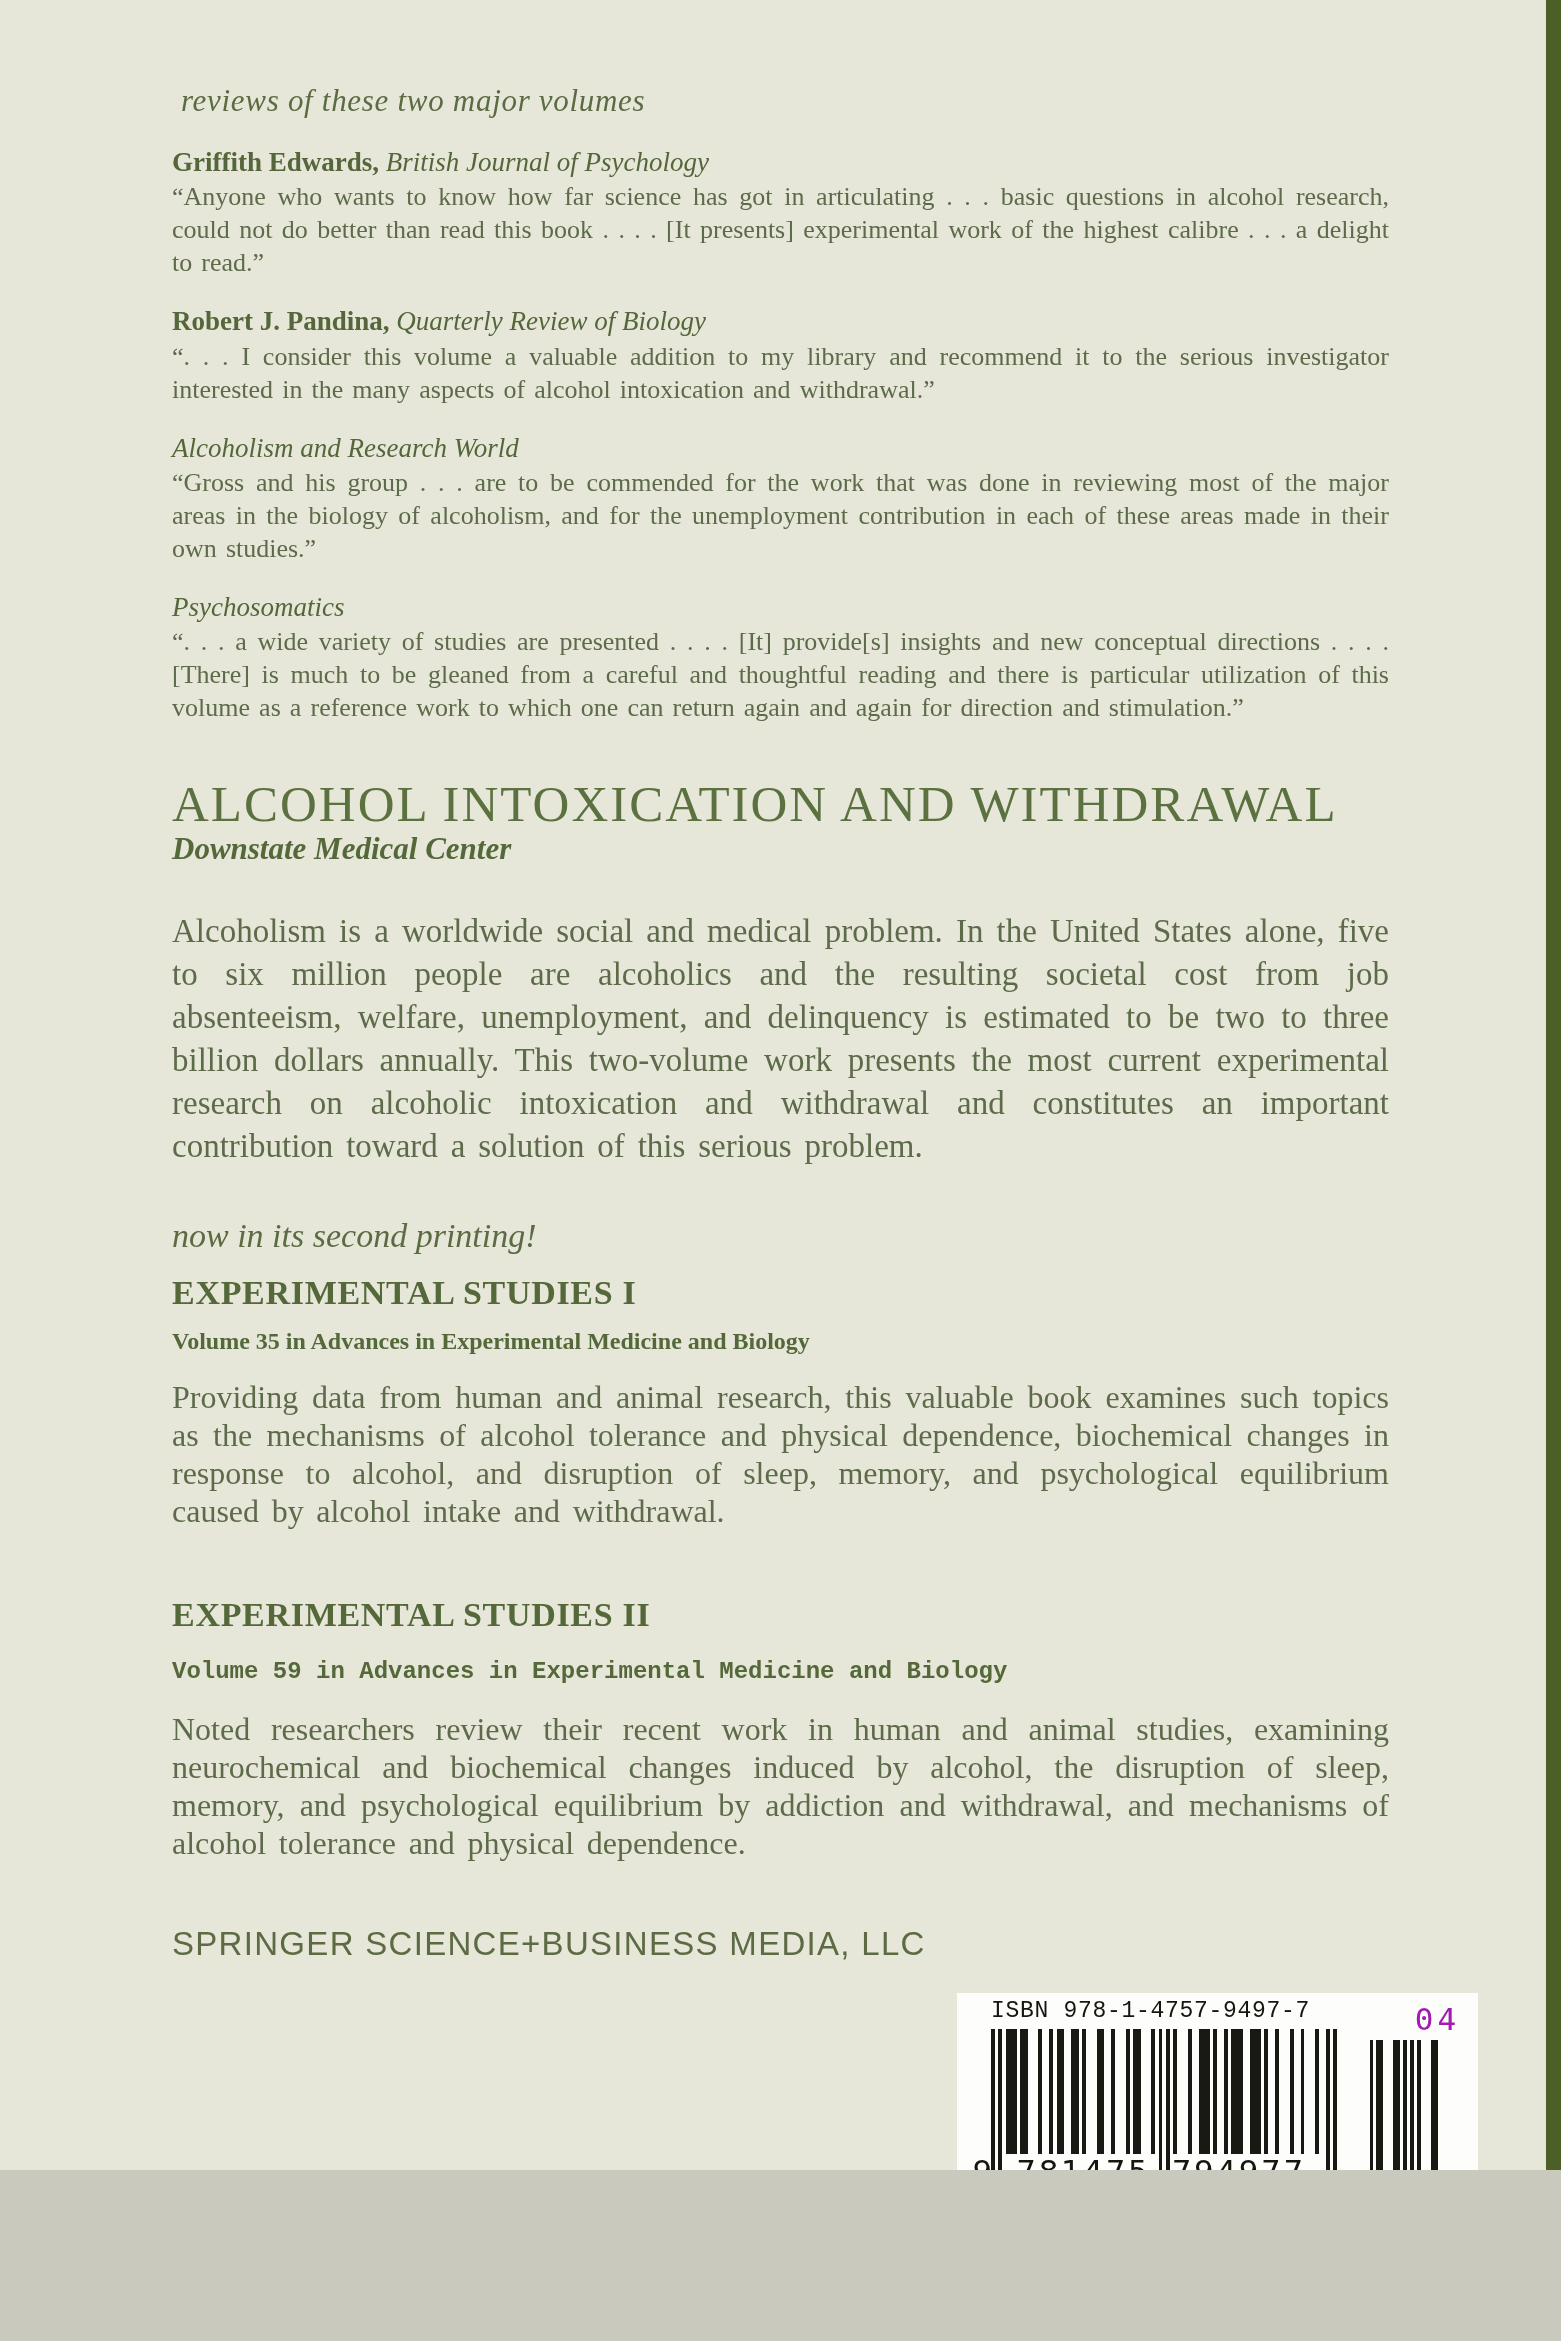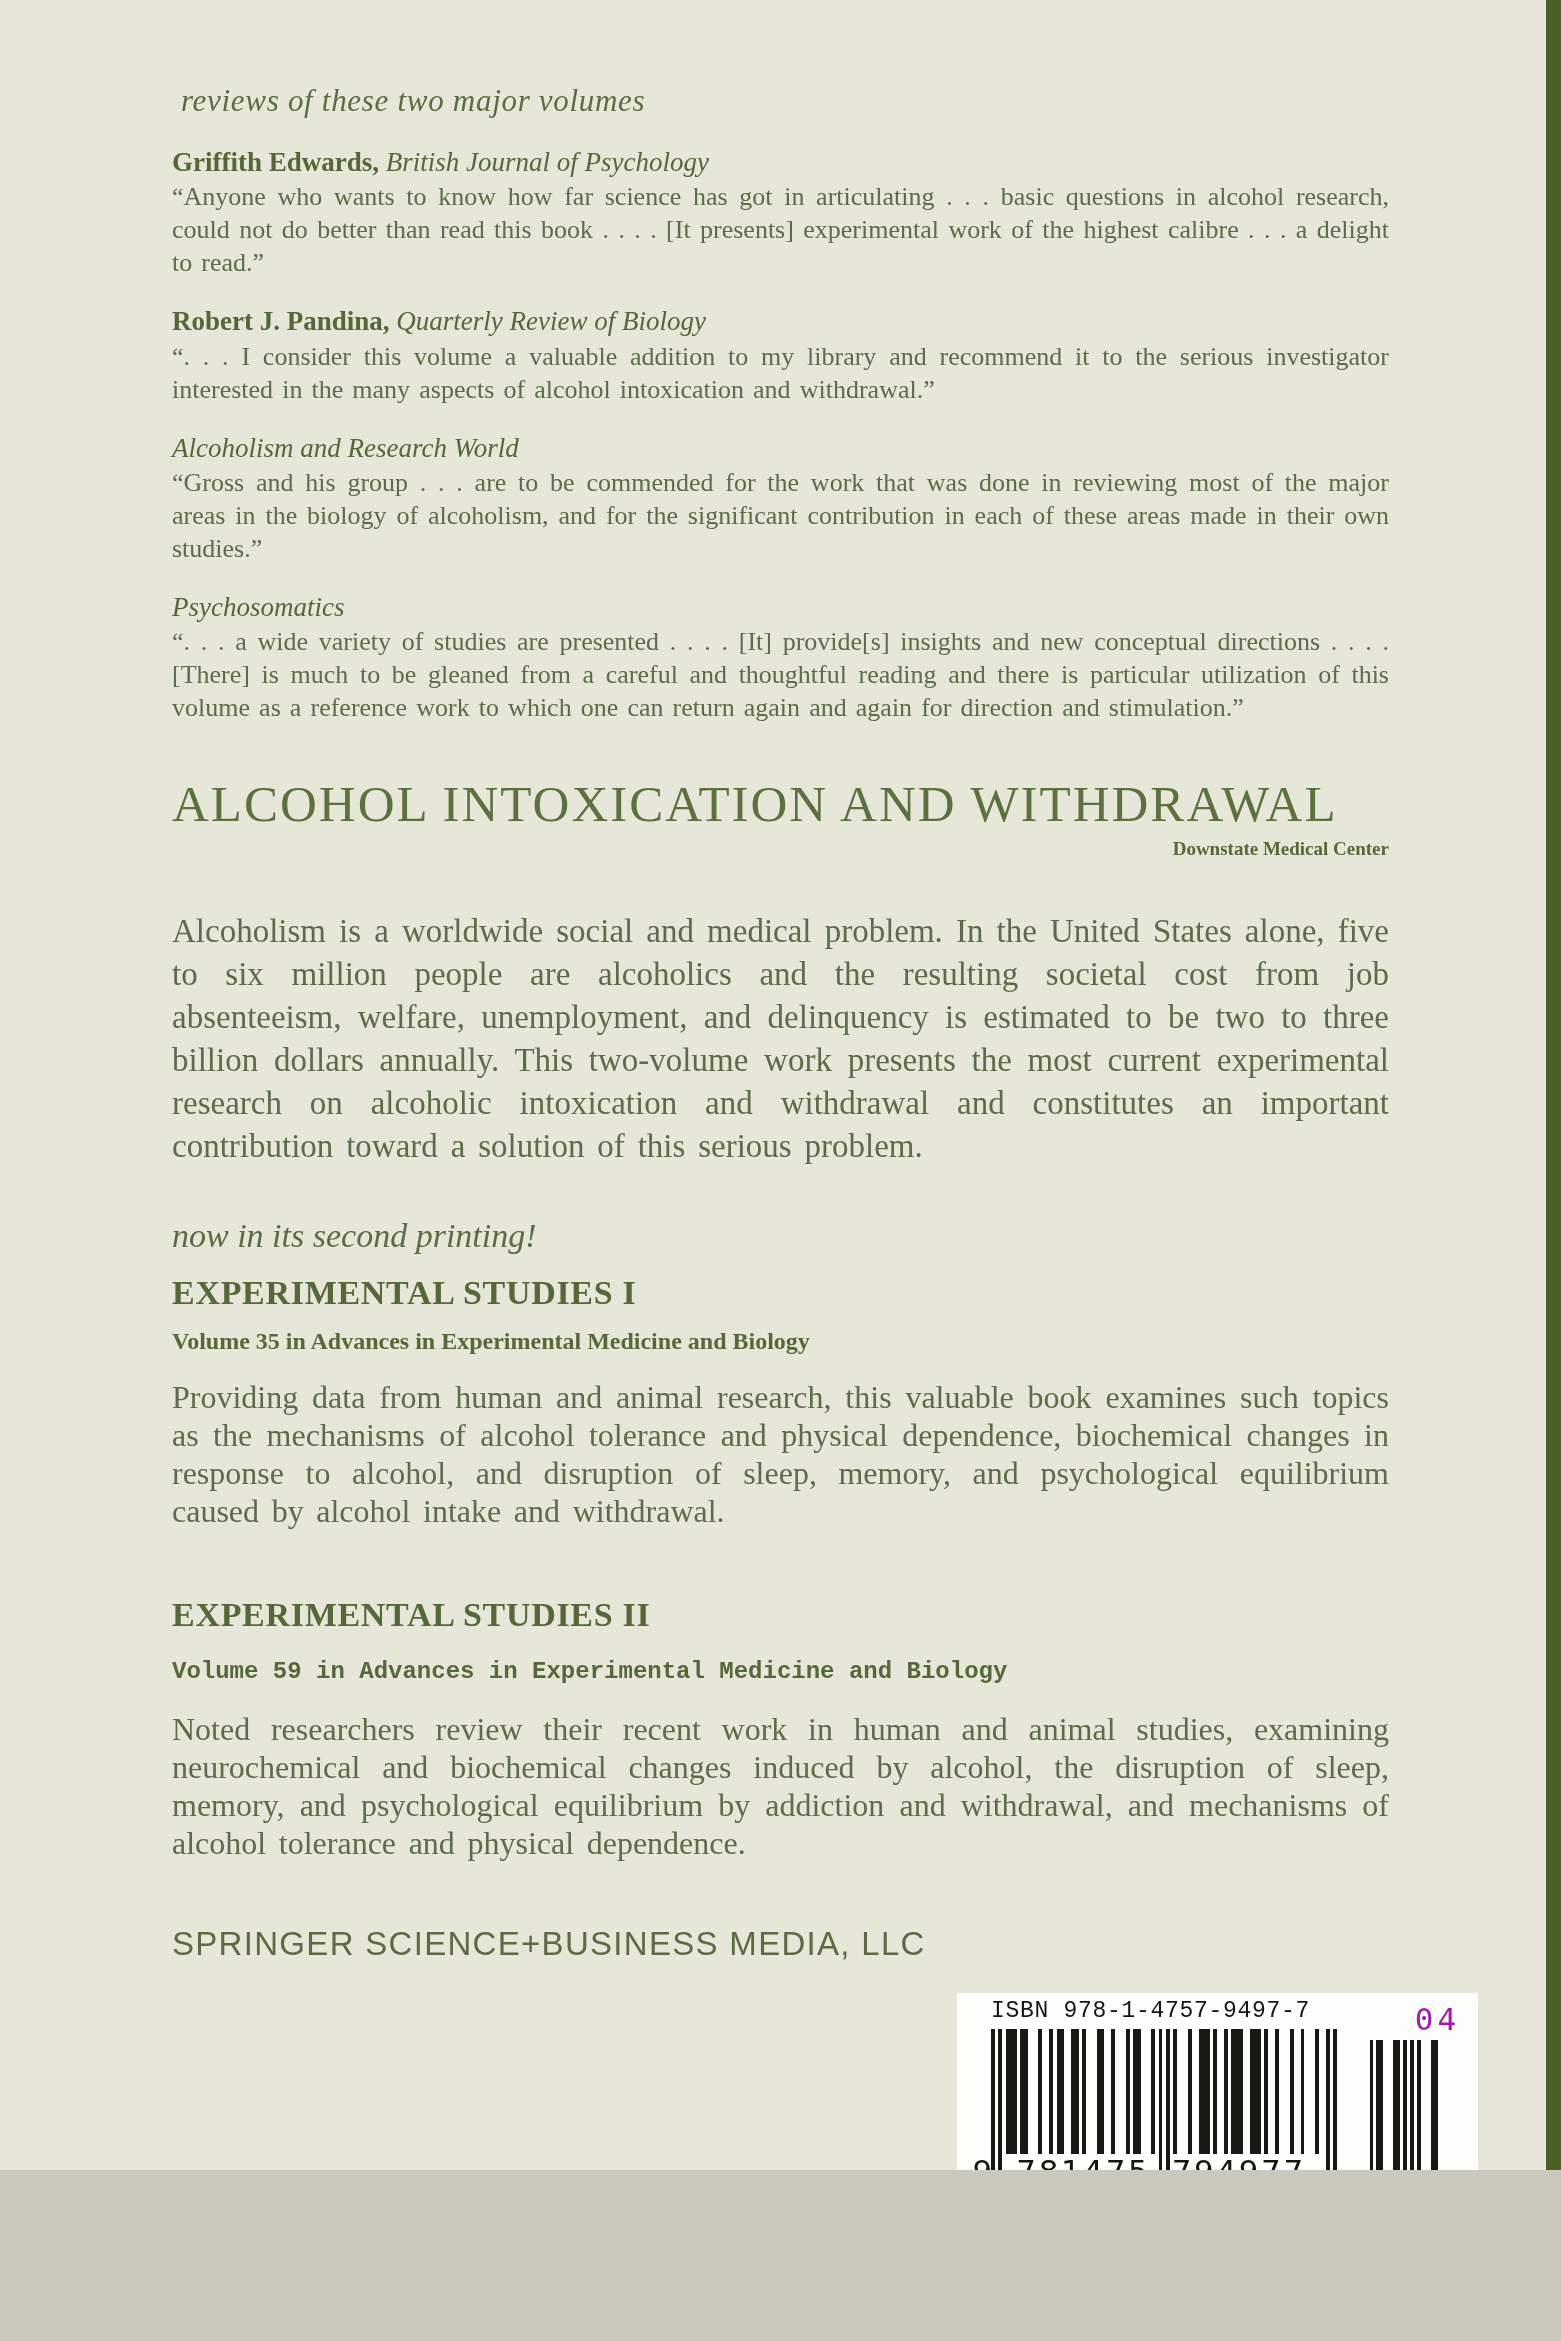--- a/index.html
+++ b/index.html
@@ -30,21 +30,21 @@
     margin:1.3px 0 0 0;font-size:26px;line-height:33px;
     text-align:justify;word-spacing:2.6px;
   }
 
   .title-block{margin-top:52px;}
   .book-title{
     font-size:51px;line-height:57px;letter-spacing:2px;
     color:#5c7140;white-space:nowrap;font-weight:normal;margin:0;
   }
   .edited-by{margin-top:7.8px;font-size:31px;line-height:36px;font-weight:bold;color:#55683a;}
-  .affiliation{margin-top:1.3px;font-size:19px;line-height:29px;font-weight:bold;color:#55683a;text-align:right;}
+  .affiliation{margin-top:1.3px;font-size:31px;line-height:29px;font-style:italic;font-weight:bold;color:#55683a;}
 
   .book-description{
     margin:47px 0 0 0;font-size:33px;line-height:43px;
     text-align:justify;word-spacing:4.6px;
   }
 
   .second-printing{
     margin-top:48px;font-size:34px;line-height:39px;
     font-style:italic;color:#5b6b44;
   }
@@ -105,21 +105,21 @@
       <p class="review-quote">“Anyone who wants to know how far science has got in articulating . . . basic questions in alcohol research, could not do better than read this book . . . . [It presents] experimental work of the highest calibre . . . a delight to read.”</p>
     </div>
 
     <div class="review">
       <div class="review-source"><span class="name">Robert J. Pandina,</span> <span class="journal">Quarterly Review of Biology</span></div>
       <p class="review-quote">“. . . I consider this volume a valuable addition to my library and recommend it to the serious investigator interested in the many aspects of alcohol intoxication and withdrawal.”</p>
     </div>
 
     <div class="review">
       <div class="review-source"><span class="journal">Alcoholism and Research World</span></div>
-      <p class="review-quote">“Gross and his group . . . are to be commended for the work that was done in reviewing most of the major areas in the biology of alcoholism, and for the significant contribution in each of these areas made in their own studies.”</p>
+      <p class="review-quote">“Gross and his group . . . are to be commended for the work that was done in reviewing most of the major areas in the biology of alcoholism, and for the unemployment contribution in each of these areas made in their own studies.”</p>
     </div>
 
     <div class="review">
       <div class="review-source"><span class="journal">Psychosomatics</span></div>
       <p class="review-quote">“. . . a wide variety of studies are presented . . . . [It] provide[s] insights and new conceptual directions . . . . [There] is much to be gleaned from a careful and thoughtful reading and there is particular utilization of this volume as a reference work to which one can return again and again for direction and stimulation.”</p>
     </div>
 
     <div class="title-block">
       <h1 class="book-title">ALCOHOL INTOXICATION AND WITHDRAWAL</h1>
       <div class="affiliation">Downstate Medical Center</div>

